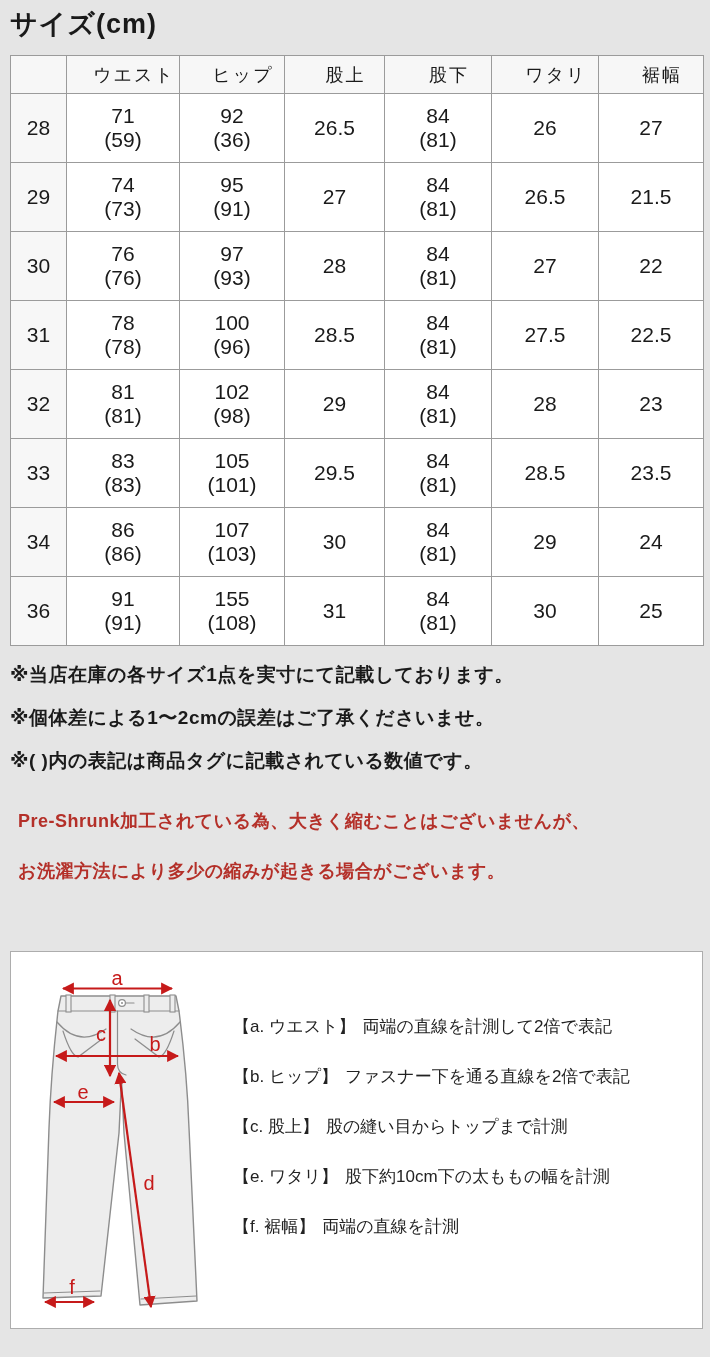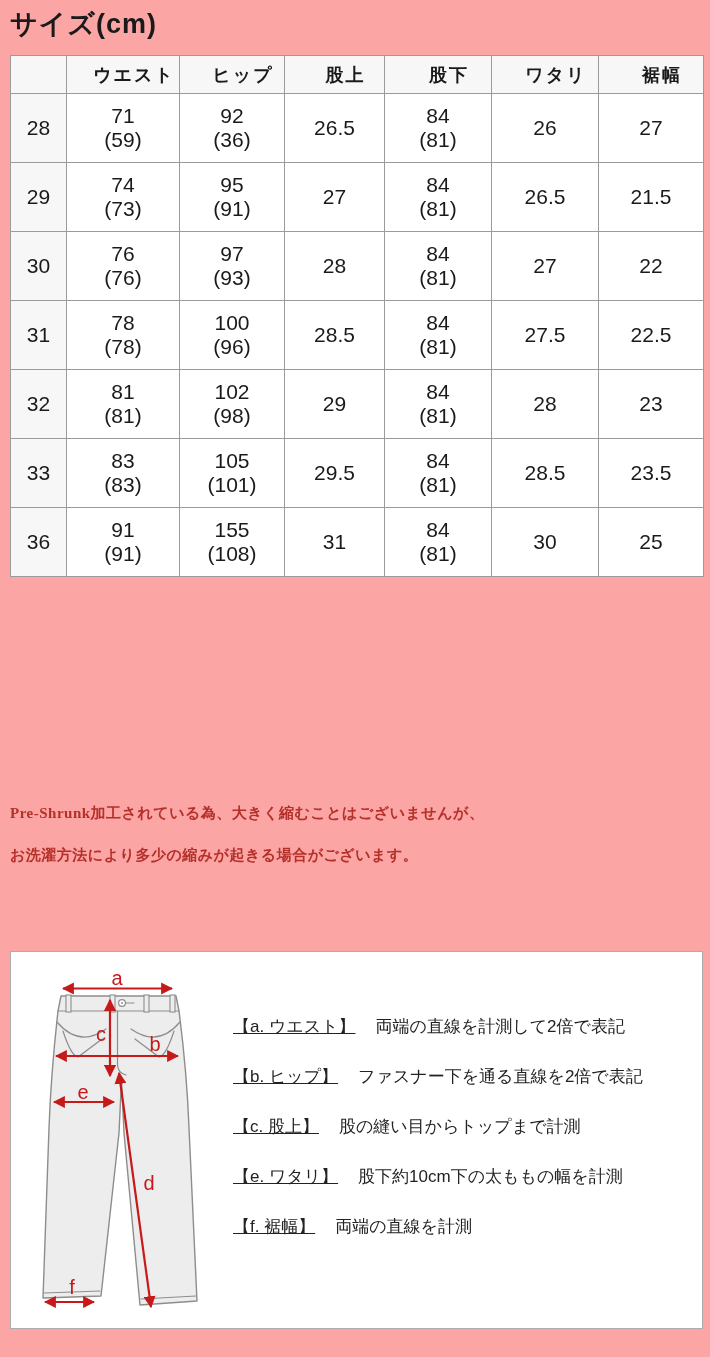--- a/index.html
+++ b/index.html
@@ -2,67 +2,67 @@
 <html><head>
 <meta charset="utf-8">
 <style>
   html,body { margin:0; padding:0; background:#ffffff; }
   body {
     width:710px;
     font-family:"Liberation Sans","DejaVu Sans",sans-serif;
     color:#1a1a1a;
     -webkit-font-smoothing:antialiased;
   }
-  .page { position:relative; width:710px; height:1357px; background:#fca5a5; overflow:hidden; }
+  .page { position:relative; width:710px; height:1357px; background:#e5e5e5; overflow:hidden; }
 
   
   .title {
     position:absolute; left:10px; top:6px;
     font-size:27px; font-weight:700; letter-spacing:1px; margin:0;
   }
 
   
   .size-table {
     position:absolute; left:10px; top:55px;
     border-collapse:collapse; table-layout:fixed; width:693px;
   }
   .size-table th, .size-table td {
     border:1px solid #9b9b9b; text-align:center; vertical-align:middle; padding:0;
   }
   .size-table thead th {
     background:#f7f7f7; height:37px;
-    font-size:18px; font-weight:700; letter-spacing:2px;padding-left:22px;
+    font-size:18px; font-weight:400; letter-spacing:2px;padding-left:22px;
   }
   .size-table tbody th {
     background:#f7f7f7; font-weight:400; font-size:21px;
   }
   .size-table tbody td {
     background:#ffffff; font-size:21px; height:68px; line-height:24px;
   }
   .size-table tbody th { font-size:21px; }
 
   
   .notes { position:absolute; left:10px; top:662px; }
   .notes p { margin:0 0 17px 0; font-size:19px; font-weight:600; letter-spacing:0.5px; }
 
   
   .rigid { position:absolute; left:10px; top:792px; }
   .rigid h2 { margin:0 0 24px 0; font-size:20px; font-weight:700; color:#9e2121; letter-spacing:1px; }
-  .rigid p { margin:0; font-size:15px; font-weight:600; color:#b43029; line-height:42px; letter-spacing:0.5px;font-family:Liberation Serif, serif; }
+  .rigid p { margin:8px; font-size:18px; font-weight:600; color:#b43029; line-height:42px; letter-spacing:0.5px; }
 
   
   .diagram-box {
     position:absolute; left:10px; top:951px;
     width:693px; height:378px;
     border:1px solid #adadad; background:#fff; box-sizing:border-box;
   }
   .jeans-svg { position:absolute; left:2px; top:16px; }
   .legend { position:absolute; left:222px; top:63px; }
   .legend-item { margin:0 0 26px 0; font-size:17px; color:#222; line-height:24px; white-space:nowrap; }
-  .legend-item .lbl { margin-right:20px;text-decoration:underline; }
+  .legend-item .lbl { margin-right:7px; }
 
   
   .jeans-line { fill:#ededed; stroke:#8d8d8d; stroke-width:1.4; stroke-linejoin:round; }
   .jeans-detail { fill:none; stroke:#8d8d8d; stroke-width:1.2; stroke-linecap:round; }
   .loop { fill:#ededed; stroke:#8d8d8d; stroke-width:1.1; }
   .arrow { stroke:#c61a1a; stroke-width:2.2; }
   .dl { fill:#c61a1a; font-size:20px; font-family:"Liberation Sans","DejaVu Sans",sans-serif; }
 </style>
 </head>
 <body>
@@ -231,20 +231,44 @@
             <div>(81)</div>
           </td>
         <td>
             <div>28.5</div>
           </td>
         <td>
             <div>23.5</div>
           </td>
       </tr>
       <tr>
+        <th>34</th>
+        <td>
+            <div>86</div>
+            <div>(86)</div>
+          </td>
+        <td>
+            <div>107</div>
+            <div>(103)</div>
+          </td>
+        <td>
+            <div>30</div>
+          </td>
+        <td>
+            <div>84</div>
+            <div>(81)</div>
+          </td>
+        <td>
+            <div>29</div>
+          </td>
+        <td>
+            <div>24</div>
+          </td>
+      </tr>
+      <tr>
         <th>36</th>
         <td>
             <div>91</div>
             <div>(91)</div>
           </td>
         <td>
             <div>155</div>
             <div>(108)</div>
           </td>
         <td>
@@ -257,20 +281,25 @@
         <td>
             <div>30</div>
           </td>
         <td>
             <div>25</div>
           </td>
       </tr>
     </tbody>
   </table>
 
+  <div class="notes">
+    <p>※当店在庫の各サイズ1点を実寸にて記載しております。</p>
+    <p>※個体差による1〜2cmの誤差はご了承くださいませ。</p>
+    <p>※( )内の表記は商品タグに記載されている数値です。</p>
+  </div>
 
   <div class="rigid">
     <p>Pre-Shrunk加工されている為、大きく縮むことはございませんが、</p>
     <p>お洗濯方法により多少の縮みが起きる場合がございます。</p>
   </div>
 
   <div class="diagram-box">
 
     <svg class="jeans-svg" width="210" height="350" viewBox="0 0 210 350" xmlns="http://www.w3.org/2000/svg">
       <defs>

